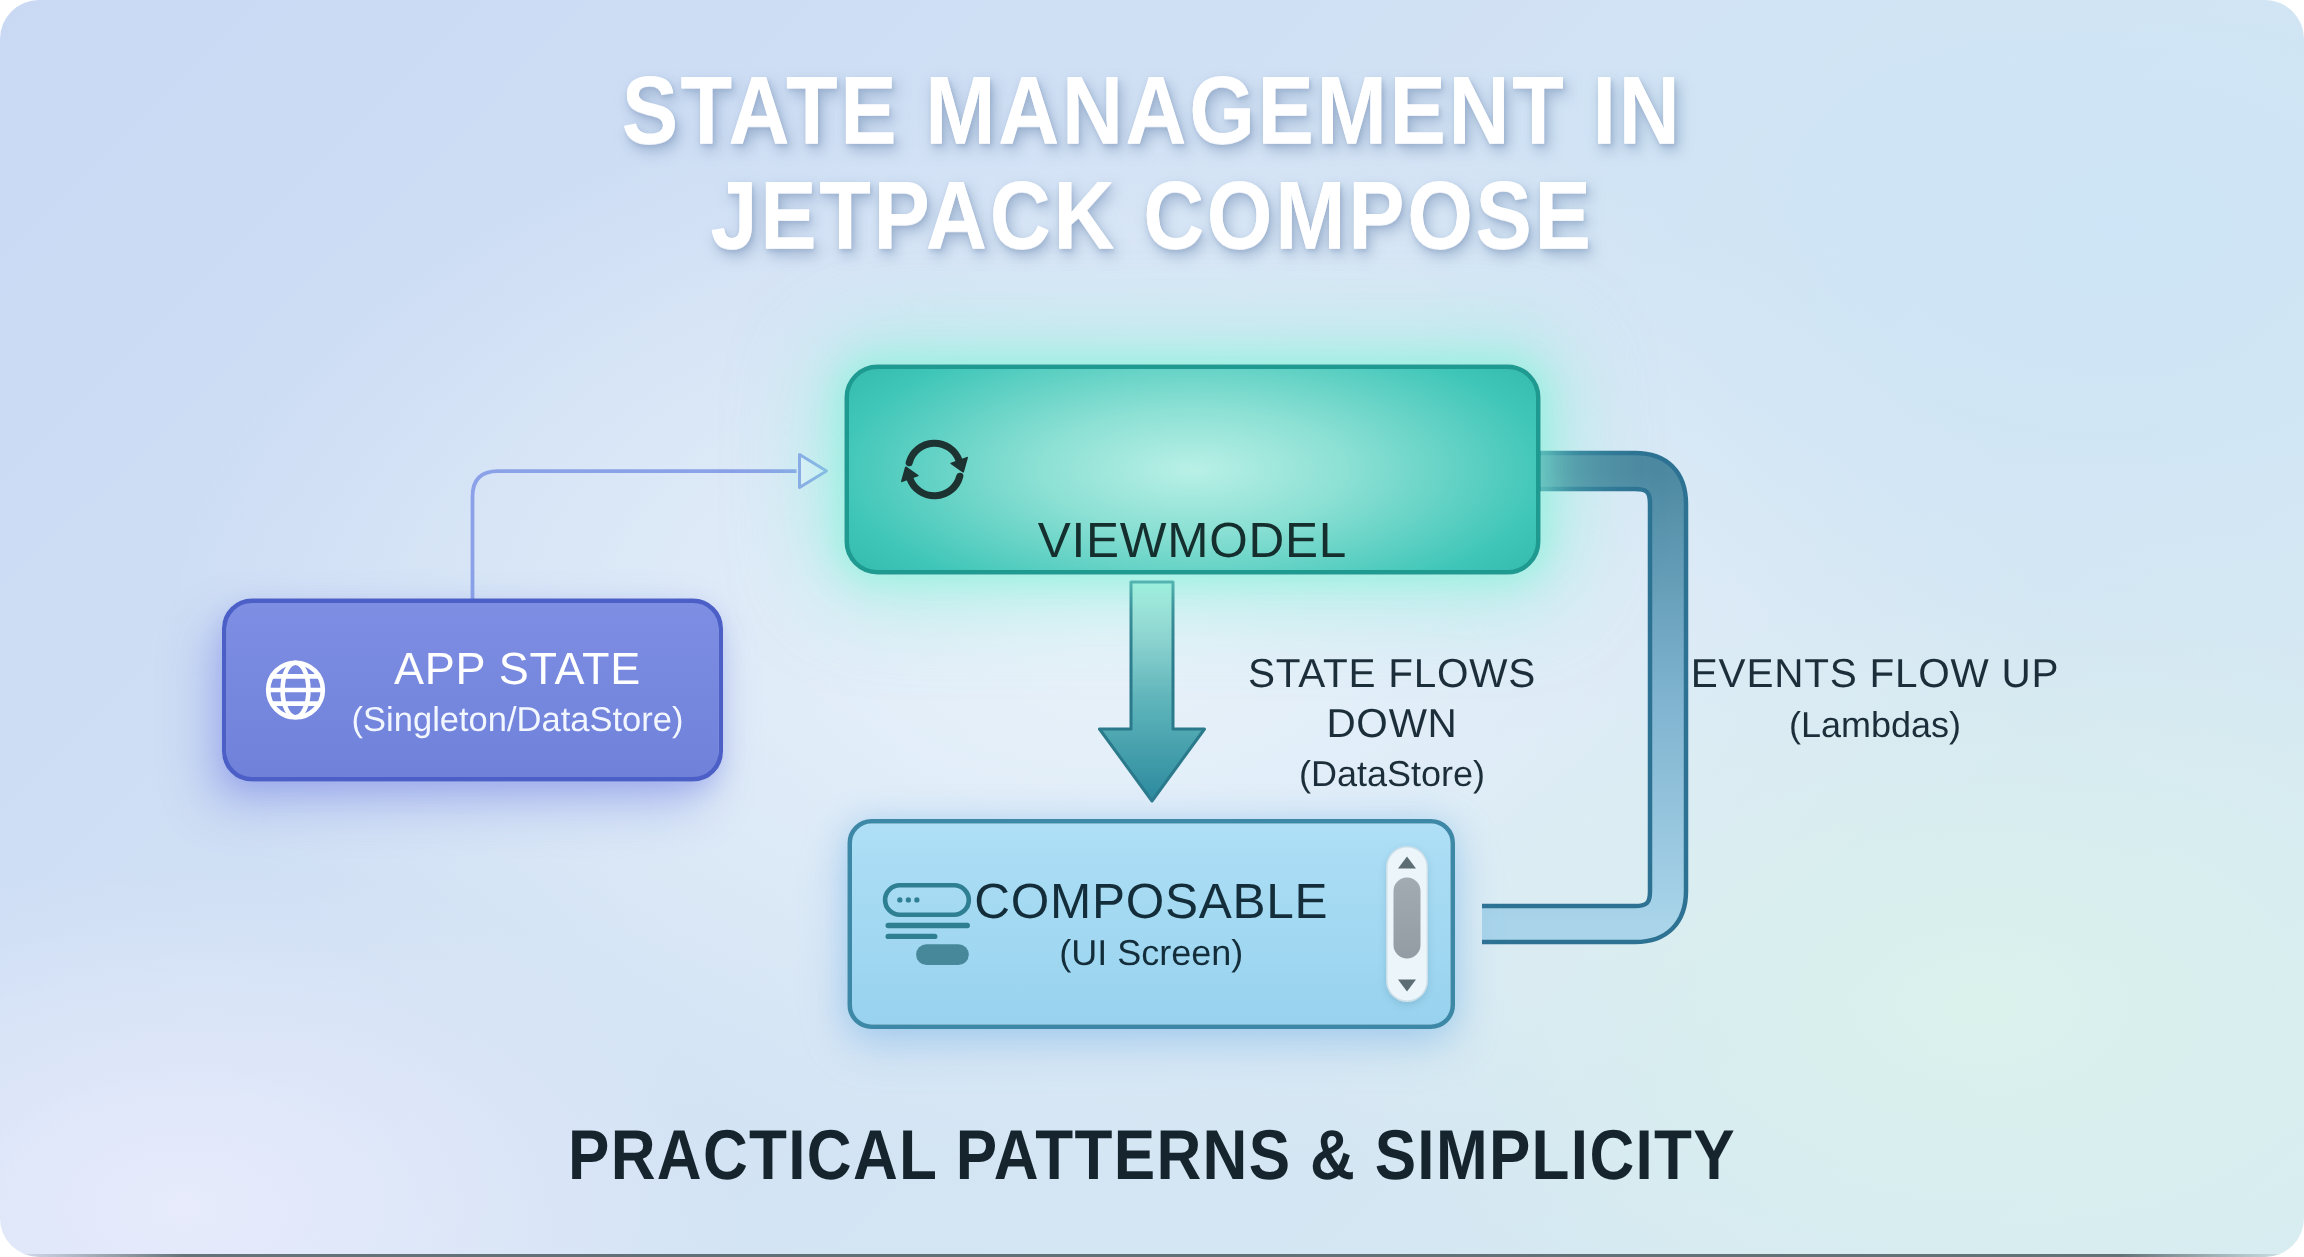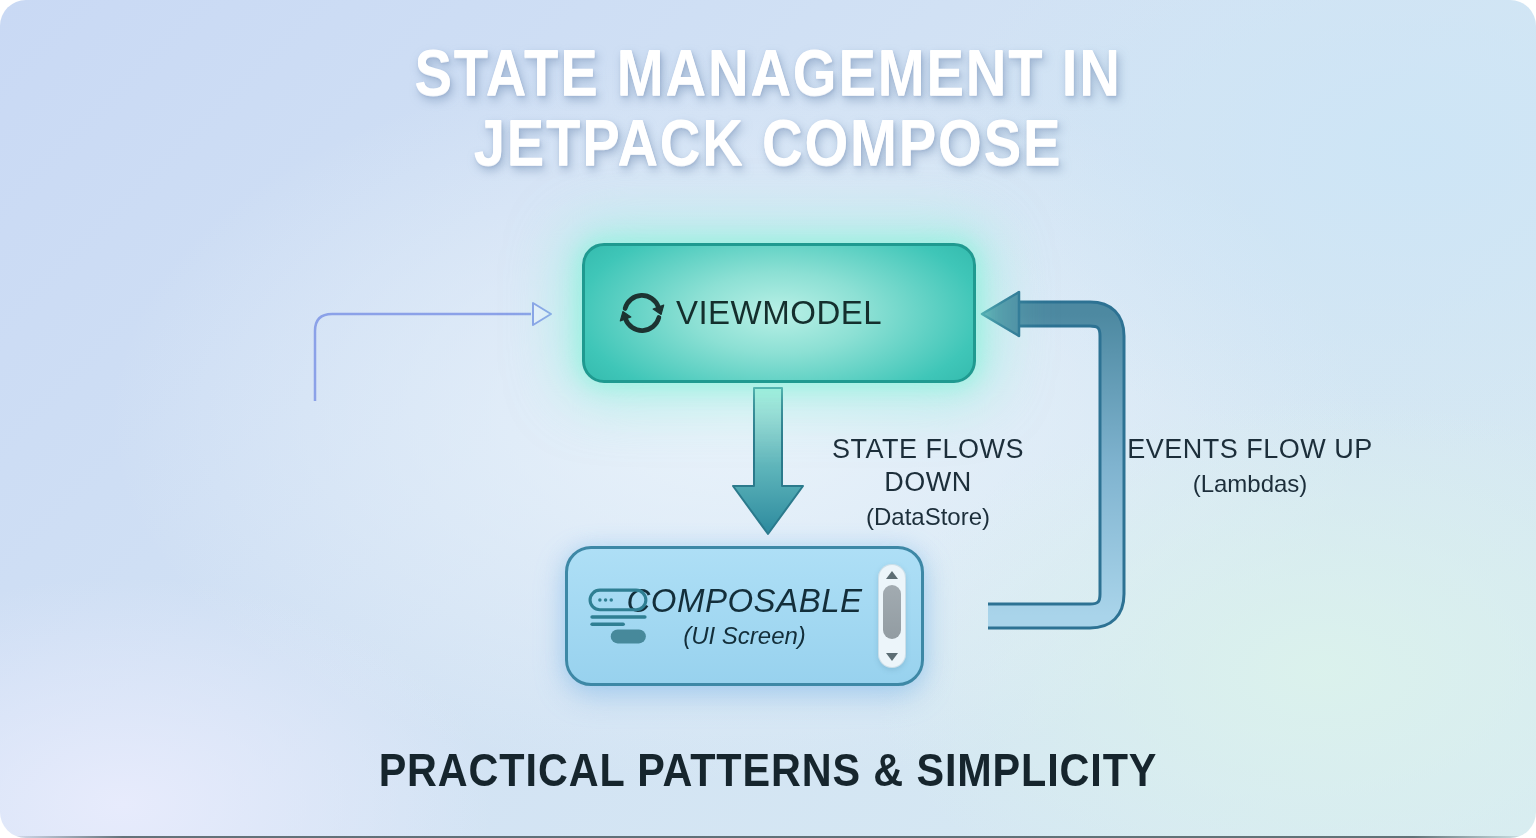--- a/index.html
+++ b/index.html
@@ -28,44 +28,44 @@
   }
 
   svg.connectors { position:absolute; left:0; top:0; z-index:1; }
 
   .node { position:absolute; z-index:2; display:flex; align-items:center; justify-content:center; }
   .node-text { text-align:center; }
   .node-title { font-size:33px; line-height:40px; font-weight:500; letter-spacing:0.5px; }
   .node-subtitle { font-size:24px; line-height:30px; font-weight:400; }
 
   .node-viewmodel {
-    left:582px; top:243px; width:394px; height:140px; border-radius:22px;
+    left:563px; top:243px; width:464px; height:140px; border-radius:22px;
     border:3px solid #1f9a90;
     background:radial-gradient(ellipse 70% 95% at 50% 50%, #b9f0e6 0%, #8ce0d4 32%, #3fc6b8 74%, #2db3a7 100%);
     box-shadow:0 0 55px 18px rgba(125,243,216,0.5), 0 0 20px 5px rgba(125,243,216,0.45);
+    align-items:flex-end;
   }
   .node-viewmodel .node-title, .node-viewmodel .node-subtitle { color:#142f2d; }
   .sync-icon { position:absolute; left:30px; top:50%; transform:translateY(-50%); }
 
   .node-appstate {
     left:148px; top:399px; width:334px; height:122px; border-radius:20px;
     border:3px solid #4c5fc7;
     background:linear-gradient(180deg,#7d8ee3 0%, #6f81d9 100%);
     box-shadow:-10px 16px 32px rgba(125,138,230,0.45), 0 6px 14px rgba(125,138,230,0.3);
     gap:14px;
   }
   .node-appstate .node-title { color:#ffffff; font-size:30px; line-height:37px; }
   .node-appstate .node-subtitle { color:#f2f6ff; font-size:23px; line-height:28px; }
 
   .node-composable {
-    left:565px; top:546px; width:359px; height:140px; border-radius:26px;
+    left:565px; top:546px; width:405px; height:140px; border-radius:16px;
     border:3px solid #3d88a6;
     background:linear-gradient(180deg,#aedff6 0%, #98d2ee 100%);
     box-shadow:0 10px 30px rgba(105,170,225,0.4), 0 0 18px rgba(140,200,245,0.35);
-    font-style:italic;
   }
   .node-composable .node-title, .node-composable .node-subtitle { color:#132e3a; }
   .ui-mock-icon { position:absolute; left:20px; top:50%; transform:translateY(-50%); }
 
   .scrollbar {
     position:absolute; right:15px; top:15px; width:28px; height:104px;
     background:#ecf5fa; border-radius:14px;
     box-shadow:inset 0 0 0 1px rgba(110,160,185,0.25), 0 2px 5px rgba(80,130,160,0.25);
   }
   .scrollbar .thumb {
@@ -132,20 +132,35 @@
       <g fill="#1c3331" stroke="#1c3331" stroke-width="1" stroke-linejoin="round">
         <polygon points="41,25.3 43.3,17 33.9,20.4"></polygon>
         <polygon points="7,22.7 4.7,31 14.1,27.6"></polygon>
       </g>
     </svg>
     <div class="node-text">
       <div class="node-title">VIEWMODEL</div>
     </div>
   </div>
 
+  <div class="node node-appstate">
+    <svg width="46" height="46" viewBox="0 0 48 48">
+      <g fill="none" stroke="#ffffff" stroke-width="3.2">
+        <circle cx="24" cy="24" r="19"></circle>
+        <ellipse cx="24" cy="24" rx="9" ry="19"></ellipse>
+        <line x1="5.5" y1="24" x2="42.5" y2="24"></line>
+        <line x1="8" y1="14.5" x2="40" y2="14.5"></line>
+        <line x1="8" y1="33.5" x2="40" y2="33.5"></line>
+      </g>
+    </svg>
+    <div class="node-text">
+      <div class="node-title">APP STATE</div>
+      <div class="node-subtitle">(Singleton/DataStore)</div>
+    </div>
+  </div>
 
   <div class="node node-composable">
     <svg class="ui-mock-icon" width="62" height="56" viewBox="0 0 60 54">
       <rect x="2" y="2" width="54" height="19" rx="9.5" fill="none" stroke="#2f7f93" stroke-width="3"></rect>
       <circle cx="11.5" cy="11.5" r="1.7" fill="#2f7f93"></circle>
       <circle cx="17" cy="11.5" r="1.7" fill="#2f7f93"></circle>
       <circle cx="22.5" cy="11.5" r="1.7" fill="#2f7f93"></circle>
       <line x1="4" y1="28" x2="55" y2="28" stroke="#2f7f93" stroke-width="3.5" stroke-linecap="round"></line>
       <line x1="4" y1="35" x2="34" y2="35" stroke="#2f7f93" stroke-width="3.5" stroke-linecap="round"></line>
       <rect x="22" y="40" width="34" height="13.5" rx="6.75" fill="#47899b"></rect>

